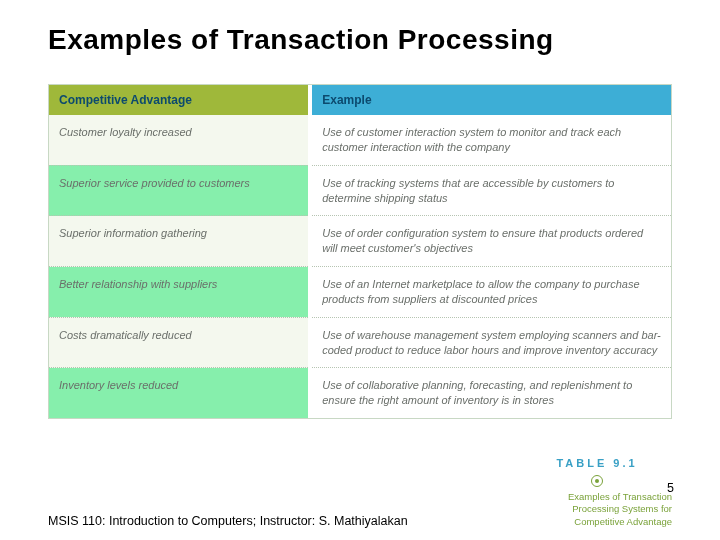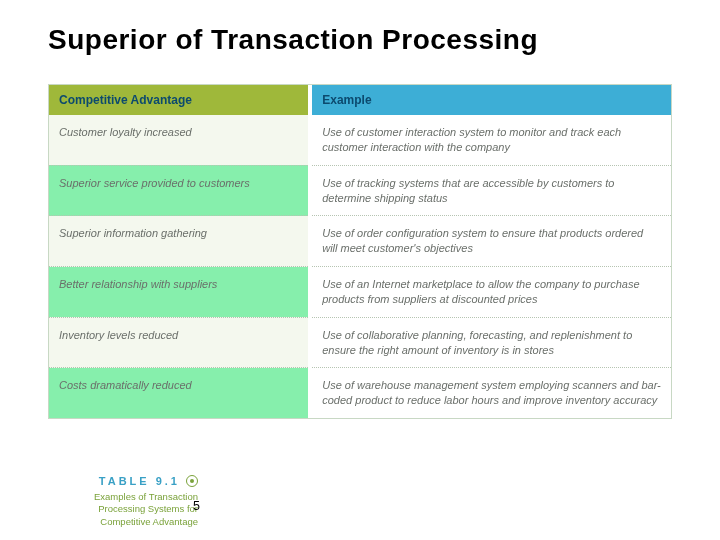--- a/index.html
+++ b/index.html
@@ -80,20 +80,21 @@
   .table-label {
     font-size: 11px;
     letter-spacing: 3px;
     color: #39a0c5;
     font-weight: bold;
     margin-bottom: 4px;
     display: flex;
     align-items: center;
     justify-content: flex-end;
     gap: 6px;
+    flex-direction: column;
   }
   .table-label .dot {
     width: 12px; height: 12px; border-radius: 50%;
     border: 1px solid #7aa23a;
     display: inline-flex; align-items: center; justify-content: center;
   }
   .table-label .dot::after {
     content: ""; width: 4px; height: 4px; background: #7aa23a; border-radius: 50%;
   }
   .caption {
@@ -109,21 +110,21 @@
     top: 24px;
     font-size: 12.5px;
     color: #000;
   }
 </style>
 </head>
 <body>
 
 <div class="slide">
 
-  <h1 class="title">Superior of Transaction Processing</h1>
+  <h1 class="title">Examples of Transaction Processing</h1>
 
   <div class="tbl-wrap">
     <table class="tbl">
       <thead>
         <tr>
           <th class="left">Competitive Advantage</th>
           <th class="right">Example</th>
         </tr>
       </thead>
       <tbody>
@@ -137,32 +138,33 @@
         </tr>
         <tr>
           <td class="left">Superior information gathering</td>
           <td class="right">Use of order configuration system to ensure that products ordered will meet customer's objectives</td>
         </tr>
         <tr>
           <td class="left">Better relationship with suppliers</td>
           <td class="right">Use of an Internet marketplace to allow the company to purchase products from suppliers at discounted prices</td>
         </tr>
         <tr>
+          <td class="left">Costs dramatically reduced</td>
+          <td class="right">Use of warehouse management system employing scanners and bar-coded product to reduce labor hours and improve inventory accuracy</td>
+        </tr>
+        <tr>
           <td class="left">Inventory levels reduced</td>
           <td class="right">Use of collaborative planning, forecasting, and replenishment to ensure the right amount of inventory is in stores</td>
-        </tr>
-        <tr>
-          <td class="left">Costs dramatically reduced</td>
-          <td class="right">Use of warehouse management system employing scanners and bar-coded product to reduce labor hours and improve inventory accuracy</td>
         </tr>
       </tbody>
     </table>
   </div>
 
   <div class="footer">
+    <div class="footer-left">MSIS 110:  Introduction to Computers;  Instructor: S. Mathiyalakan</div>
     <div class="footer-right">
       <div class="table-label">
         <span>TABLE 9.1</span>
         <span class="dot"></span>
       </div>
       <div class="caption">Examples of Transaction Processing Systems for Competitive Advantage</div>
       <div class="pagenum">5</div>
     </div>
   </div>
 

